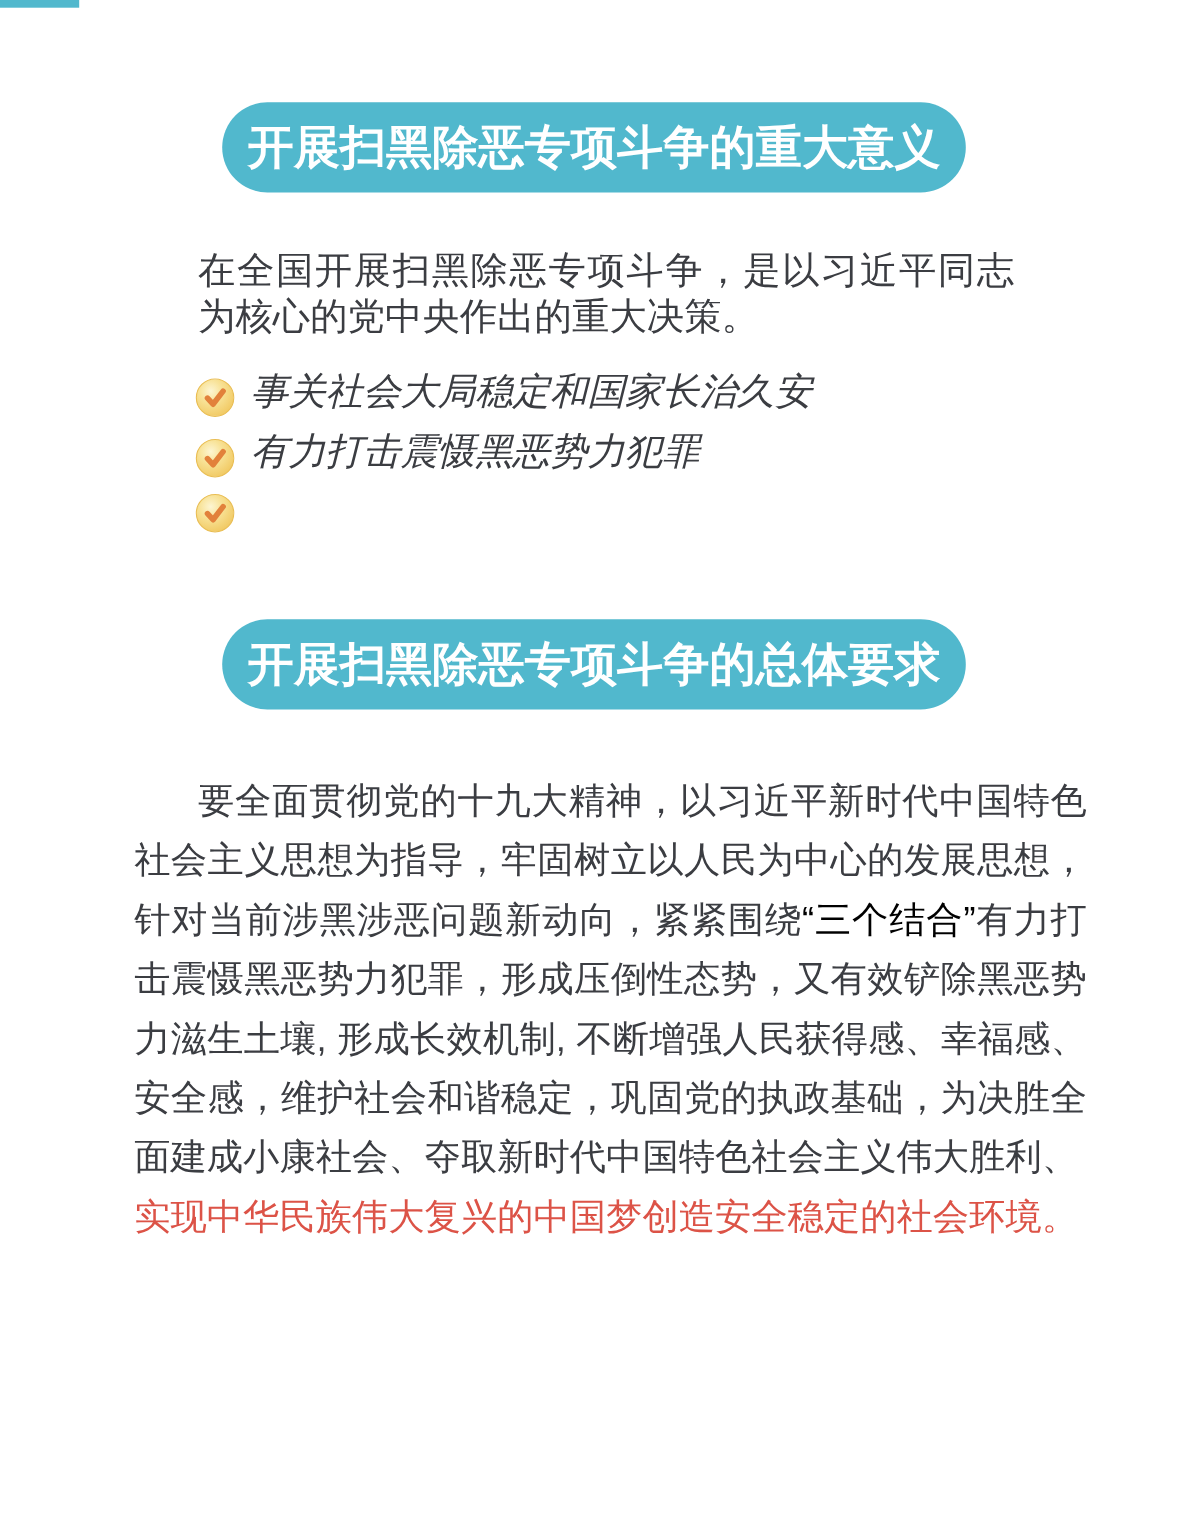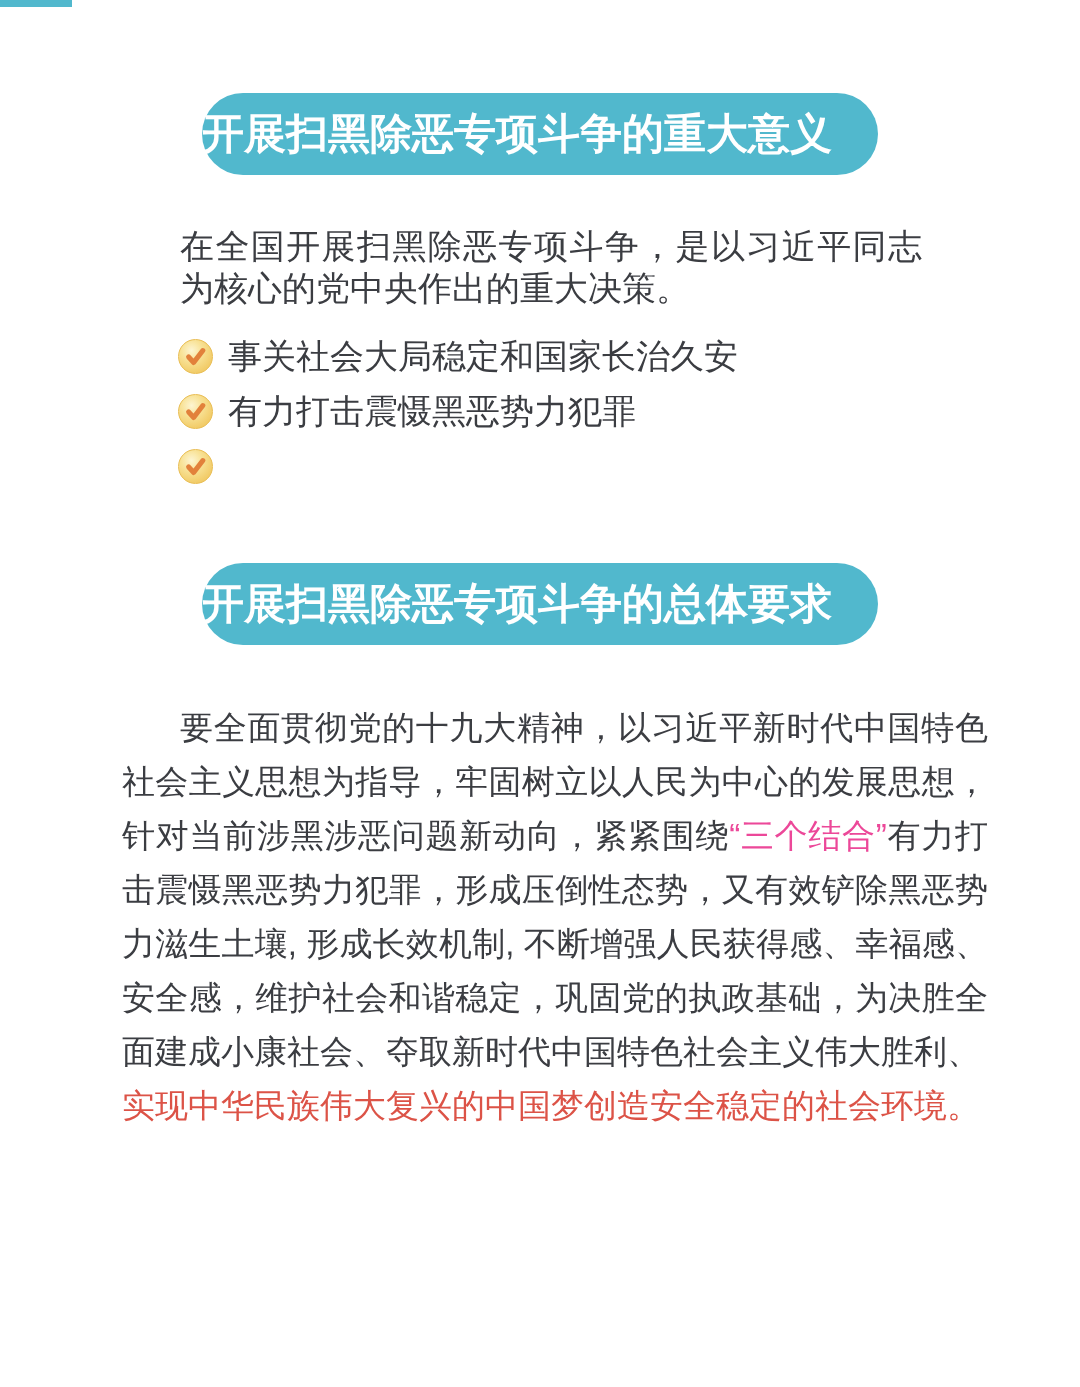--- a/index.html
+++ b/index.html
@@ -19,20 +19,21 @@
     background: #51b8cd;
   }
   .pill {
     width: 676px;
     height: 82px;
     margin: 0 auto;
     background: #51b8cd;
     border-radius: 41px;
     display: flex;
     align-items: center;
+    justify-content: center;
   }
   .pill-1 { margin-top: 93px; }
   .pill-2 { margin-top: 79px; }
   .pill-title {
     color: #ffffff;
     font-size: 42px;
     font-weight: bold;
     white-space: nowrap;
   }
   .intro-para {
@@ -41,21 +42,22 @@
     font-size: 34px;
     line-height: 42px;
     text-align: justify;
     text-align-last: left;
   }
   .bullet-list {
     margin: 20px 0 0 178px;
   }
   .bullet-item {
     display: flex;
-    align-items: flex-start;
+    align-items: center;
+    font-style: italic;
   }
   .check-icon {
     flex: 0 0 auto;
     width: 35px; height: 35px;
     margin: 10px 15px 0 0;
     border-radius: 50%;
     background: radial-gradient(circle at 38% 32%, #fdf5d2 0%, #f8e296 35%, #f2cd6b 72%, #eec258 100%);
     border: 1px solid #e9bd52;
     box-sizing: border-box;
     display: flex;
@@ -70,21 +72,21 @@
   }
   .body-para {
     margin: 56px 0 0 122px;
     width: 866px;
     font-size: 33px;
     line-height: 54px;
     text-align: justify;
     text-align-last: left;
   }
   .body-flow { text-indent: 58px; }
-  .highlight-red { color: #ec4899; }
+  .highlight-red { color: #000000; }
   .closing-line {
     text-align: center;
     color: #dc5347;
   }
 </style>
 </head>
 <body>
 
 <div class="poster">
 

